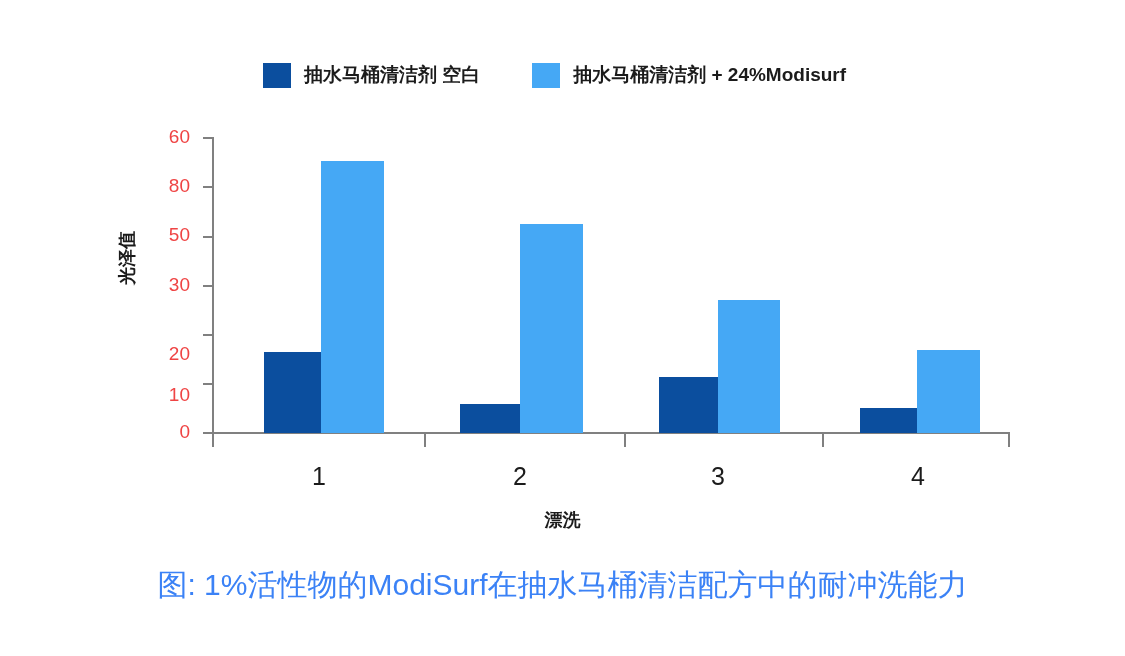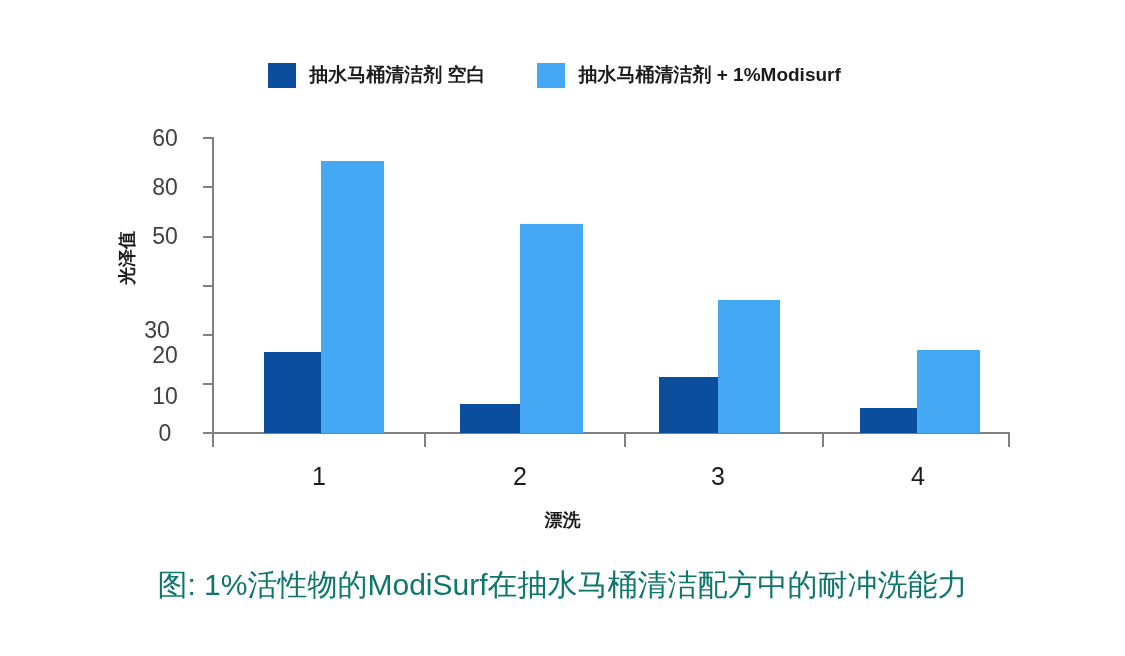--- a/index.html
+++ b/index.html
@@ -71,23 +71,23 @@
     font-weight: bold;
     color: #1b1b1b;
     transform: rotate(-90deg);
     transform-origin: center center;
     white-space: nowrap;
   }
 
   .y-tick-label {
     position: absolute;
     width: 50px;
-    text-align: center;
-    font-size: 23px;
-    color: #404040;
+    text-align: right;
+    font-size: 19px;
+    color: #ef4444;
     line-height: 1;
   }
 
   .axis-line {
     position: absolute;
     background: #808080;
   }
   .y-axis-line {
     left: 212px;
     top: 137px;
@@ -148,48 +148,48 @@
   }
 
   
   .caption {
     position: absolute;
     left: 0;
     top: 565px;
     width: 1125px;
     text-align: center;
     font-size: 30px;
-    color: #0f766e;
+    color: #3b82f6;
     letter-spacing: 0px;
   }
 </style>
 </head>
 <body>
 
 <div id="figure">
 
   <div class="legend">
     <div class="legend-item">
       <span class="legend-swatch" style="background:#0B4E9E;"></span>
       <span class="legend-label">抽水马桶清洁剂 空白</span>
     </div>
     <div class="legend-item">
       <span class="legend-swatch" style="background:#45A8F5;"></span>
-      <span class="legend-label">抽水马桶清洁剂 + 1%Modisurf</span>
+      <span class="legend-label">抽水马桶清洁剂 + 24%Modisurf</span>
     </div>
   </div>
 
   <div class="plot-wrap">
 
     <div class="y-axis-title">光泽值</div>
 
     <div class="y-tick-label" style="left:140px; top:127px;">60</div>
     <div class="y-tick-label" style="left:140px; top:176px;">80</div>
     <div class="y-tick-label" style="left:140px; top:225px;">50</div>
-    <div class="y-tick-label" style="left:132px; top:275px;margin-top:44px;">30</div>
+    <div class="y-tick-label" style="left:140px; top:275px;">30</div>
     <div class="y-tick-label" style="left:140px; top:344px;">20</div>
     <div class="y-tick-label" style="left:140px; top:373px;margin-top:12px;">10</div>
     <div class="y-tick-label" style="left:140px; top:422px;">0</div>
 
     <div class="axis-line y-axis-line"></div>
     <div class="axis-line x-axis-line"></div>
 
     <div class="y-tick" style="top:137px;"></div>
     <div class="y-tick" style="top:186px;"></div>
     <div class="y-tick" style="top:236px;"></div>

